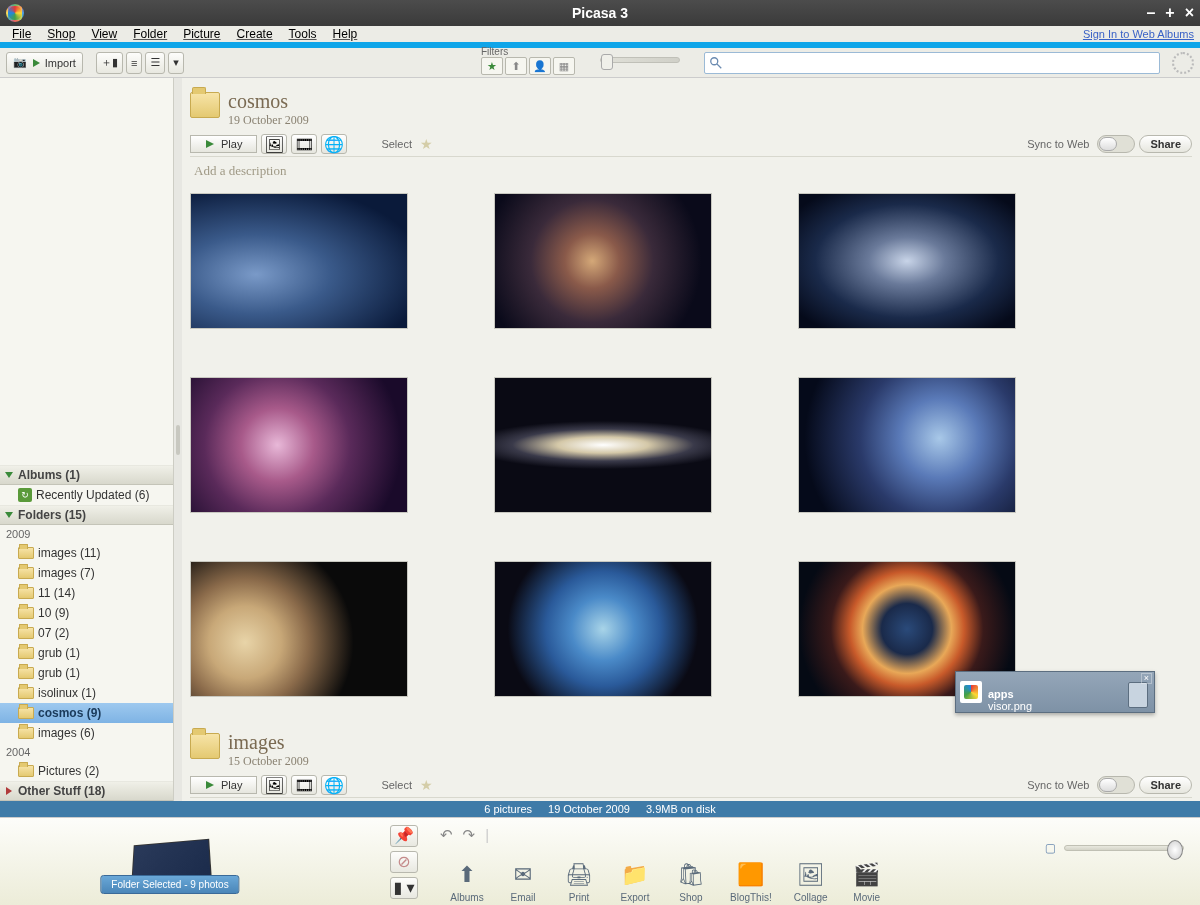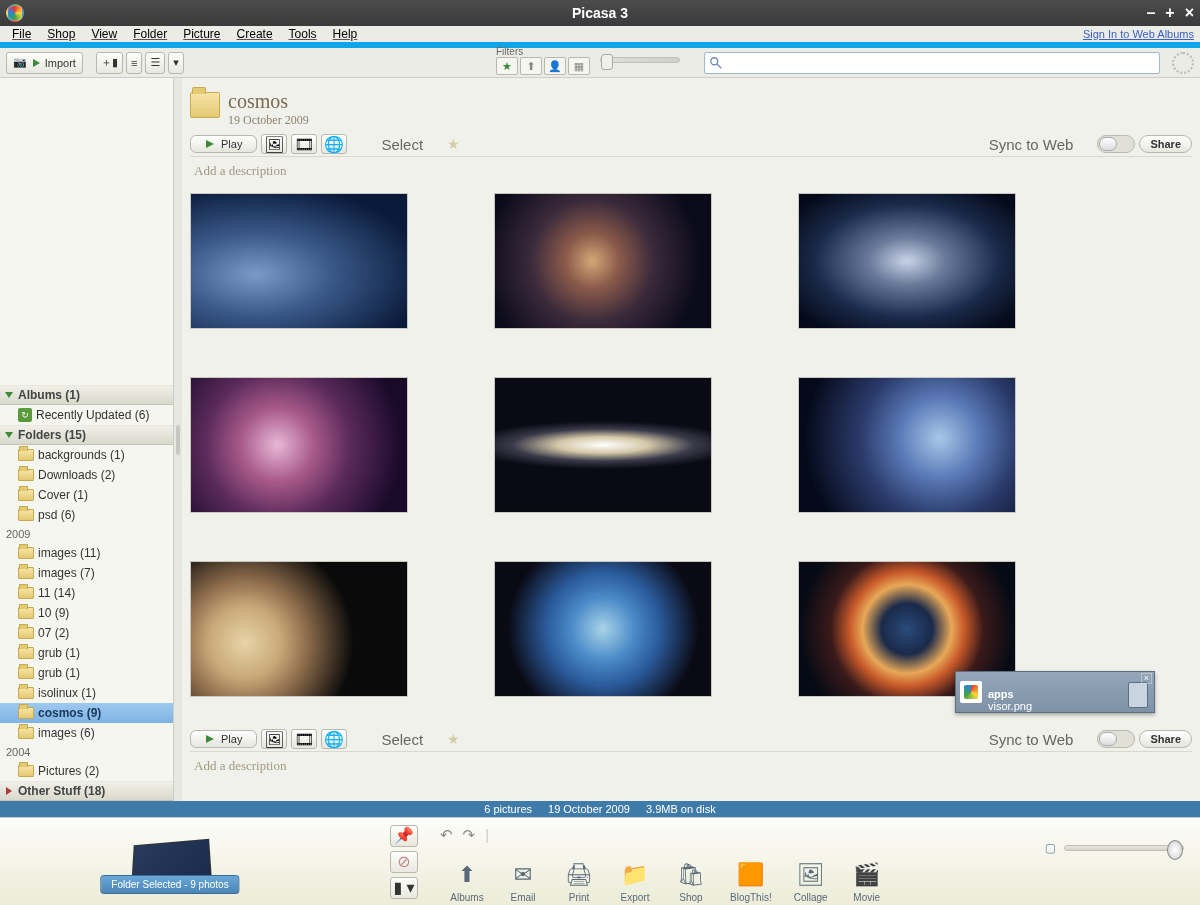--- a/index.html
+++ b/index.html
@@ -15,21 +15,21 @@
 
 .menubar { height: 22px; background: #ecece6; border-bottom: 6px solid #0ea5e9; display: flex; align-items: center; padding: 0 4px; font-size: 12px; position: relative; }
 .menubar .mi { padding: 2px 8px; cursor: pointer; }
 .menubar .mi span { text-decoration: underline; text-decoration-color: #555; text-underline-offset: 1px; }
 .menubar .signin { position: absolute; right: 6px; color: #3a62c6; text-decoration: underline; font-size: 11px; cursor: pointer; }
 
 
 .toolbar { height: 30px; background: #ecece6; border-bottom: 1px solid #ccc; display: flex; align-items: center; padding: 0 6px; position: relative; font-size: 11px; }
 .btn { border: 1px solid #b8b8ae; background: linear-gradient(#fdfdfb,#e8e8e0); border-radius: 3px; padding: 2px 6px; height: 22px; display: inline-flex; align-items: center; gap: 4px; cursor: pointer; color: #333; margin-right: 3px; }
 .btn.small { padding: 2px 4px; }
-.filters { position: absolute; left: 496px; top: -2px; display: flex; flex-direction: column; }
+.filters { position: absolute; left: 481px; top: -2px; display: flex; flex-direction: column; }
 .filters .lbl { font-size: 10px; color: #666; }
 .filters .row { display: flex; gap: 2px; }
 .filters .fb { width: 22px; height: 18px; border: 1px solid #b8b8ae; background: #f6f6f0; border-radius: 2px; display:flex; align-items:center; justify-content:center; font-size:11px; cursor:pointer; color:#888;}
 .filters .fb.star { color:#3a8a3a; }
 .slider-mini { position:absolute; left:600px; top:9px; width:80px; height:6px; background:linear-gradient(90deg,#e0e0d8,#d0d0c8); border:1px solid #c0c0b8; border-radius:3px; }
 .slider-mini::after { content:''; position:absolute; left:0; top:-4px; width:10px; height:14px; background:#f0f0ea; border:1px solid #aaa; border-radius:3px; }
 .searchbar { position: absolute; right: 40px; left: 704px; height: 22px; background: #fff; border: 1px solid #9bbad6; border-radius: 2px; display: flex; align-items: center; padding: 0 4px; }
 .searchbar svg { width: 14px; height: 14px; }
 .spinner { position: absolute; right: 6px; width: 22px; height: 22px; border: 2px dotted #bbb; border-radius: 50%; }
 
@@ -52,22 +52,22 @@
 
 
 .album { margin: 8px 8px 4px 8px; }
 .album-head { display: flex; align-items: flex-start; gap: 8px; padding: 4px 0; }
 .big-folder { width: 30px; height: 26px; background: linear-gradient(#f7e4a8,#e4c971); border: 1px solid #c8aa50; border-radius: 2px; margin-top:2px; position:relative; }
 .big-folder::before { content:''; position:absolute; top:-6px; left:1px; width:12px; height:6px; background:#e4c971; border:1px solid #c8aa50; border-bottom:none; border-radius:2px 2px 0 0; }
 .album-title { font-family: Georgia, serif; font-size: 20px; color: #7a6a52; }
 .album-date { font-family: Georgia, serif; font-size: 12px; color: #8a8272; }
 .album-bar { display: flex; align-items: center; gap: 4px; padding: 2px 0; border-bottom: 1px solid #d8d8ce; }
 .album-bar .spacer { flex:1; }
-.album-bar .txt { font-size: 15px; color: #666; margin: 0 20px; }
-.play-btn { border:1px solid #b8b8ae; background:linear-gradient(#fff,#e6e6de); border-radius:6px; padding:2px 14px; display:inline-flex; align-items:center; gap:6px; cursor:pointer; font-size:11px; color:#333; }
+.album-bar .txt { font-size: 11px; color: #666; margin: 0 4px; }
+.play-btn { border:1px solid #b8b8ae; background:linear-gradient(#fff,#e6e6de); border-radius:0; padding:2px 14px; display:inline-flex; align-items:center; gap:6px; cursor:pointer; font-size:11px; color:#333; }
 .iconbtn { width:26px; height:20px; border:1px solid #b8b8ae; background:linear-gradient(#fff,#e6e6de); border-radius:3px; cursor:pointer; display:inline-flex; align-items:center; justify-content:center; }
 .star-dim { color:#d4cda8; font-size:14px; }
 .sync-toggle { width:38px; height:18px; border:1px solid #b8b8ae; background:#e0e0d6; border-radius:9px; position:relative; }
 .sync-toggle::after { content:''; position:absolute; left:1px; top:1px; width:18px; height:14px; background:linear-gradient(#fff,#ddd); border-radius:7px; border:1px solid #aaa; box-sizing:border-box; }
 .share-btn { border:1px solid #b8b8ae; background:linear-gradient(#fff,#e6e6de); border-radius:9px; padding:2px 10px; font-size:11px; cursor:pointer; font-weight:bold; color:#333;}
 .desc-placeholder { font-family: Georgia, serif; color: #a09a86; font-size: 13px; padding: 6px 4px 4px 4px; }
 
 .thumbs { display: grid; grid-template-columns: repeat(3, 218px); gap: 48px 86px; padding: 10px 0 22px 0; justify-content: start; }
 .thumb { width: 218px; height: 136px; border: 1px solid #c8c8c0; background: #000; }
 
@@ -176,38 +176,20 @@
     <div class="treeitem">
       <div class="ru-icon">↻</div>
       <span>Recently Updated (6)</span>
     </div>
     <div class="treehdr">
       <svg class="arrow" viewBox="0 0 14 14">
           <polygon points="3,4 11,4 7,10" fill="#3a8a3a"></polygon>
         </svg>
       <span>Folders (15)</span>
     </div>
-    <div id="topfolders">
-        <div class="treeitem">
-          <div class="folder-icon"></div>
-          <span>backgrounds (1)</span>
-        </div>
-        <div class="treeitem">
-          <div class="folder-icon"></div>
-          <span>Downloads (2)</span>
-        </div>
-        <div class="treeitem">
-          <div class="folder-icon"></div>
-          <span>Cover (1)</span>
-        </div>
-        <div class="treeitem">
-          <div class="folder-icon"></div>
-          <span>psd (6)</span>
-        </div>
-      </div>
     <div class="treeyear">2009</div>
     <div id="y1folders">
         <div class="treeitem">
           <div class="folder-icon"></div>
           <span>images (11)</span>
         </div>
         <div class="treeitem">
           <div class="folder-icon"></div>
           <span>images (7)</span>
         </div>
@@ -296,20 +278,27 @@
           <div class="thumb" style="background: radial-gradient(circle at 40% 50%, rgb(232, 184, 216) 0%, rgb(168, 90, 138) 25%, rgb(90, 42, 90) 50%, rgb(26, 10, 42) 85%);"></div>
           <div class="thumb" style="background: radial-gradient(70% 20%, rgb(255, 255, 255) 0%, rgb(212, 200, 168) 30%, rgb(58, 58, 74) 60%, rgb(10, 10, 20) 90%);"></div>
           <div class="thumb" style="background: radial-gradient(circle at 65% 45%, rgb(168, 200, 232) 0%, rgb(90, 122, 184) 25%, rgb(42, 58, 106) 50%, rgb(5, 10, 26) 85%);"></div>
           <div class="thumb" style="background: radial-gradient(circle at 25% 60%, rgb(232, 212, 168) 0%, rgb(200, 168, 120) 20%, rgb(138, 106, 74) 35%, rgb(10, 10, 10) 60%);"></div>
           <div class="thumb" style="background: radial-gradient(circle, rgb(168, 212, 232) 0%, rgb(74, 138, 200) 25%, rgb(42, 90, 154) 45%, rgb(10, 10, 20) 75%);"></div>
           <div class="thumb" style="background: radial-gradient(circle, rgb(42, 74, 122) 0%, rgb(26, 42, 74) 20%, rgb(232, 168, 88) 35%, rgb(200, 90, 42) 45%, rgb(58, 26, 26) 60%, rgb(5, 10, 20) 85%);"></div>
         </div>
     </div>
 
     <div class="album">
+      <div class="album-head">
+        <div class="big-folder"></div>
+        <div>
+          <div class="album-title">images</div>
+          <div class="album-date">15 October 2009</div>
+        </div>
+      </div>
       <div class="album-bar">
         <div class="play-btn">
           <svg class="tri" viewBox="0 0 10 10">
               <polygon points="1,1 9,5 1,9" fill="#3a8a3a"></polygon>
             </svg>
           <span>Play</span>
         </div>
         <div class="iconbtn">🖼</div>
         <div class="iconbtn">🎞</div>
         <div class="iconbtn">🌐</div>

